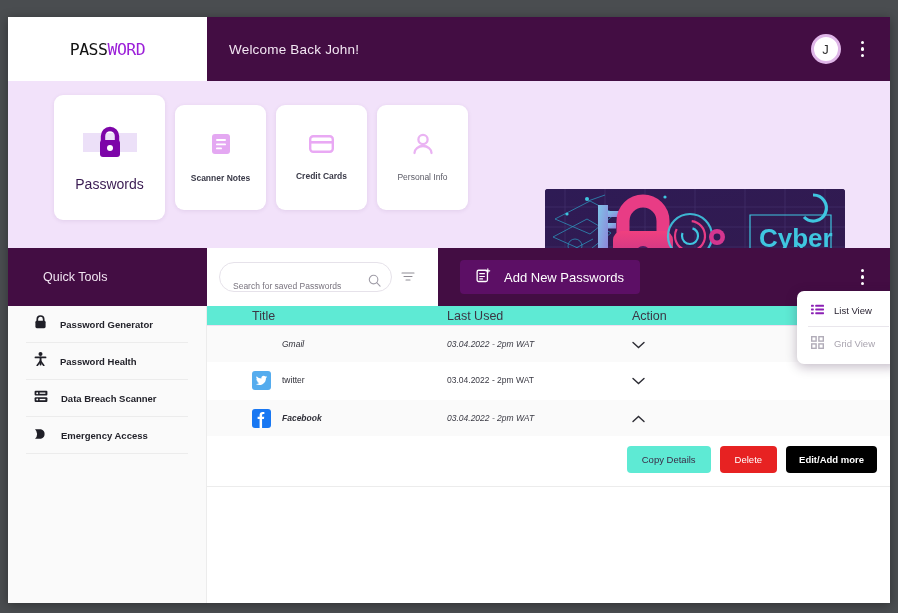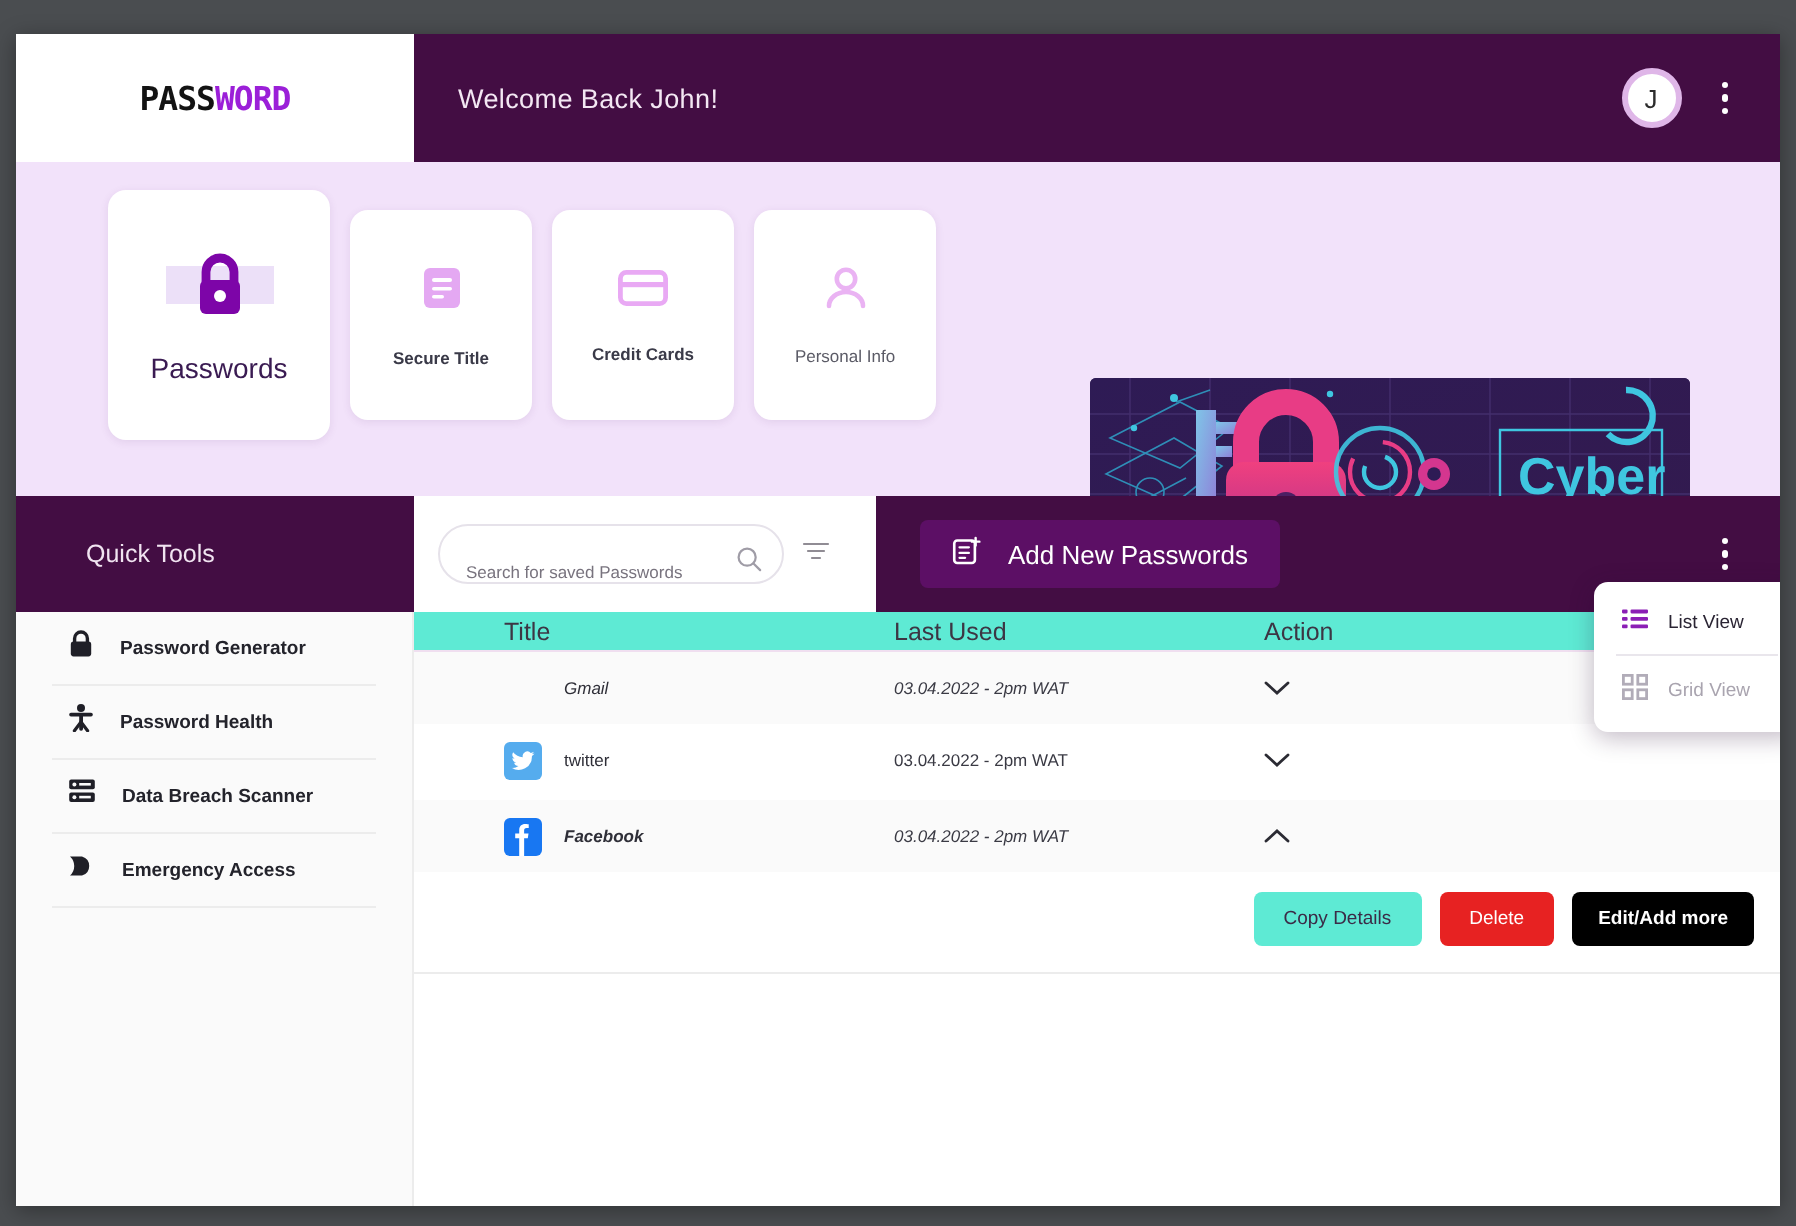--- a/index.html
+++ b/index.html
@@ -19,21 +19,21 @@
   }
 
   
   .topbar { display: flex; height: 64px; background: #430d43; }
   .logo-box {
     width: 199px; height: 64px; background: #fff;
     display: flex; align-items: center; justify-content: center;
   }
   .logo-text {
     font-family: "DejaVu Sans Mono", monospace;
-    font-weight: 700; font-size: 16.5px; letter-spacing: -0.5px;
+    font-weight: 400; font-size: 16.5px; letter-spacing: -0.5px;
   }
   .logo-text .p1 { color: #131313; }
   .logo-text .p2 { color: #9b1fd8; }
   .welcome {
     flex: 1; display: flex; align-items: center; padding-left: 22px;
     color: #f3e7f3; font-size: 13.5px; font-weight: 400; letter-spacing: .2px;
   }
   .header-right { display: flex; align-items: center; gap: 16px; padding-right: 22px; }
   .avatar {
     width: 30px; height: 30px; border-radius: 50%;
@@ -199,21 +199,21 @@
 
       <div class="card small">
         <span>
           <svg width="22" height="24" viewBox="0 0 22 24">
             <rect x="2" y="2" width="18" height="20" rx="3" fill="#e4a8f2"></rect>
             <rect x="6" y="7" width="10" height="2" rx="1" fill="#fff"></rect>
             <rect x="6" y="11.5" width="10" height="1.8" rx=".9" fill="#fff"></rect>
             <rect x="6" y="15.5" width="6" height="1.8" rx=".9" fill="#fff"></rect>
           </svg>
         </span>
-        <div class="card-label">Secure Title</div>
+        <div class="card-label">Scanner Notes</div>
       </div>
 
       <div class="card small">
         <span>
           <svg width="25" height="20" viewBox="0 0 25 20">
             <rect x="1.2" y="2.2" width="22.6" height="15.6" rx="3" fill="none" stroke="#e9a9f4" stroke-width="2.4"></rect>
             <rect x="1.2" y="7" width="22.6" height="2.6" fill="#e9a9f4"></rect>
           </svg>
         </span>
         <div class="card-label">Credit Cards</div>

